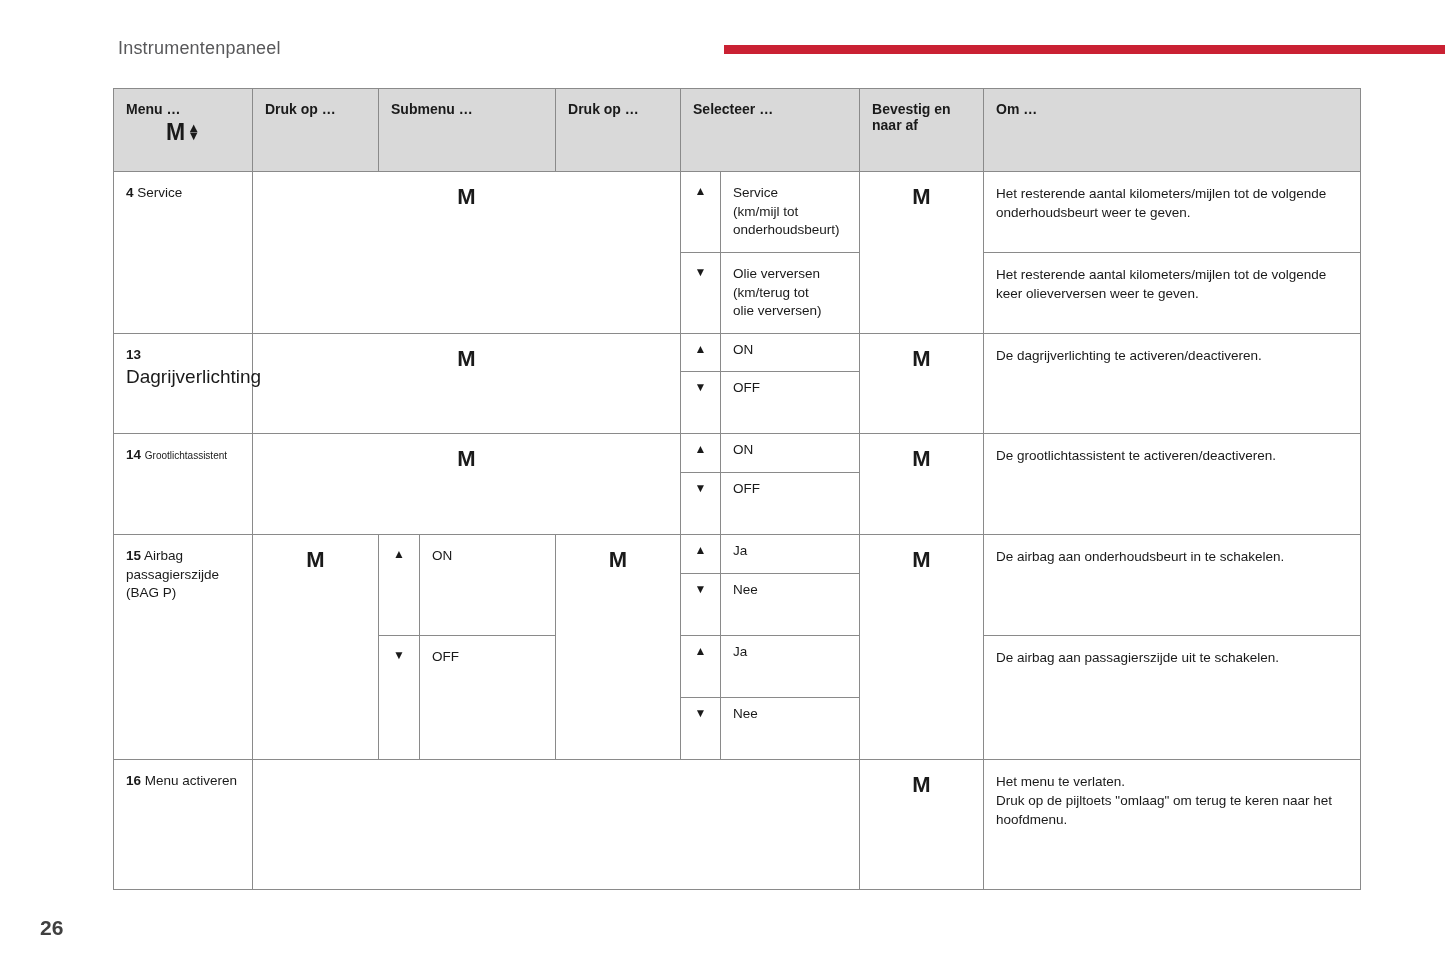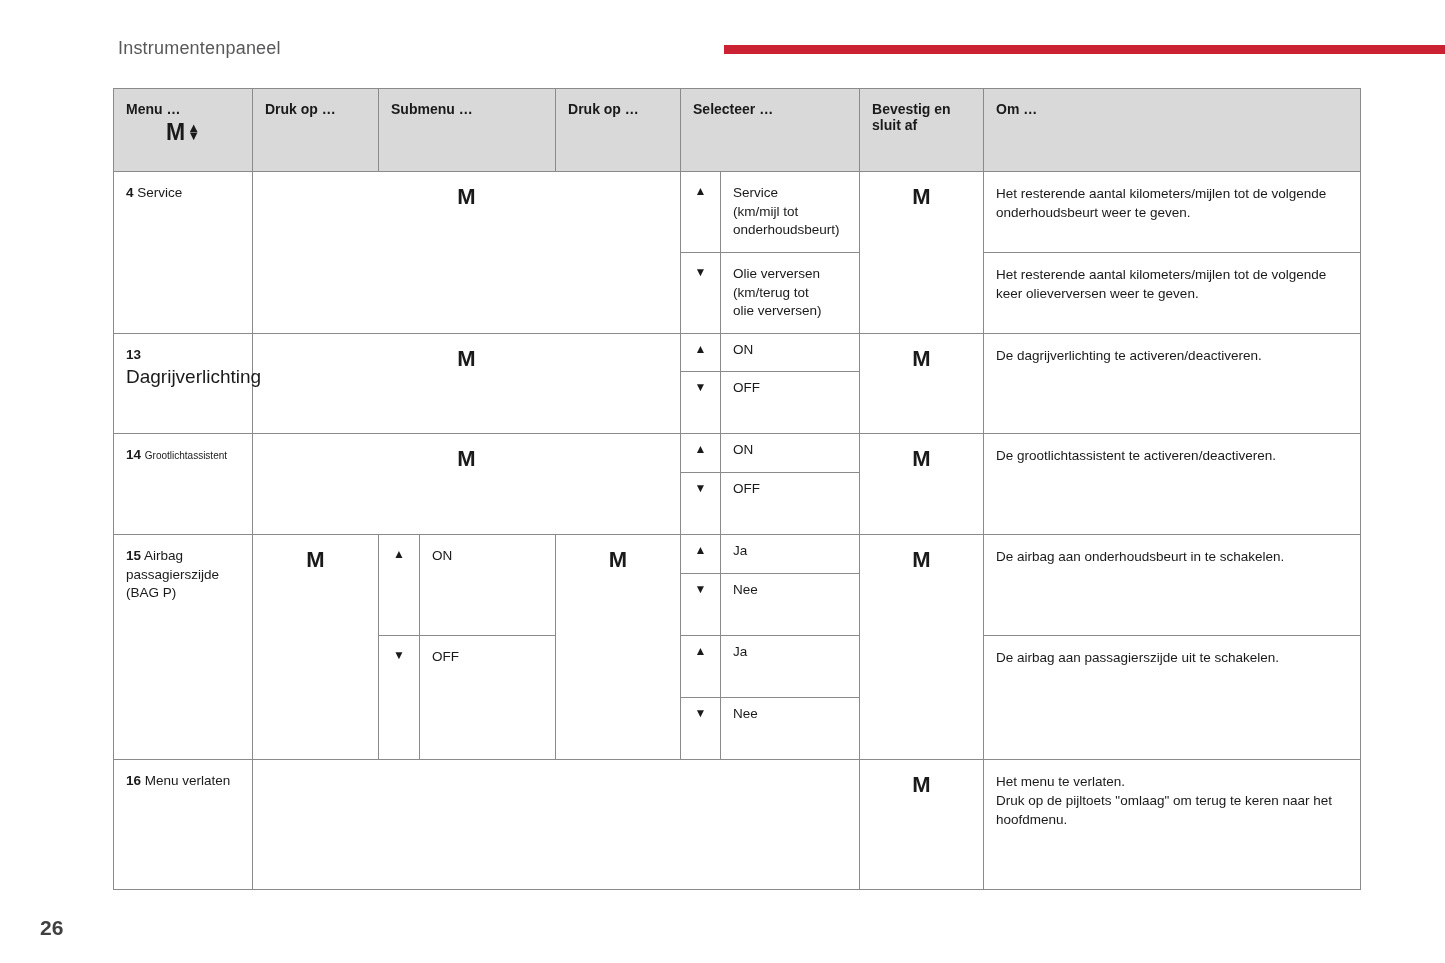--- a/index.html
+++ b/index.html
@@ -98,21 +98,21 @@
               <span>▲</span>
               <span>▼</span>
             </span>
           </div>
         </div>
       </th>
       <th class="thead-cell">Druk op …</th>
       <th class="thead-cell" colspan="2">Submenu …</th>
       <th class="thead-cell">Druk op …</th>
       <th class="thead-cell" colspan="2">Selecteer …</th>
-      <th class="thead-cell">Bevestig en sluit af</th>
+      <th class="thead-cell">Bevestig en naar af</th>
       <th class="thead-cell">Om …</th>
     </tr>
   </thead>
   <tbody>
 
     <tr>
       <td class="menu-label" rowspan="2" style="height:102px">
         <span class="menu-num">4</span>
         <span>Service</span>
       </td>
@@ -190,21 +190,21 @@
       <td class="desc-cell" rowspan="2">De airbag aan passagierszijde uit te schakelen.</td>
     </tr>
     <tr>
       <td class="arrow-cell" style="padding-top:8px;height:41px">▼</td>
       <td class="opt-cell" style="padding-top:7px">Nee</td>
     </tr>
 
     <tr>
       <td class="menu-label" style="height:105px">
         <span class="menu-num">16</span>
-        <span>Menu verlaten</span>
+        <span>Menu activeren</span>
       </td>
       <td class="blank" colspan="6"></td>
       <td class="m-cell">M</td>
       <td class="desc-cell" style="white-space:pre-line">Het menu te verlaten.
 Druk op de pijltoets "omlaag" om terug te keren naar het hoofdmenu.</td>
     </tr>
 
   </tbody>
 </table>
 

